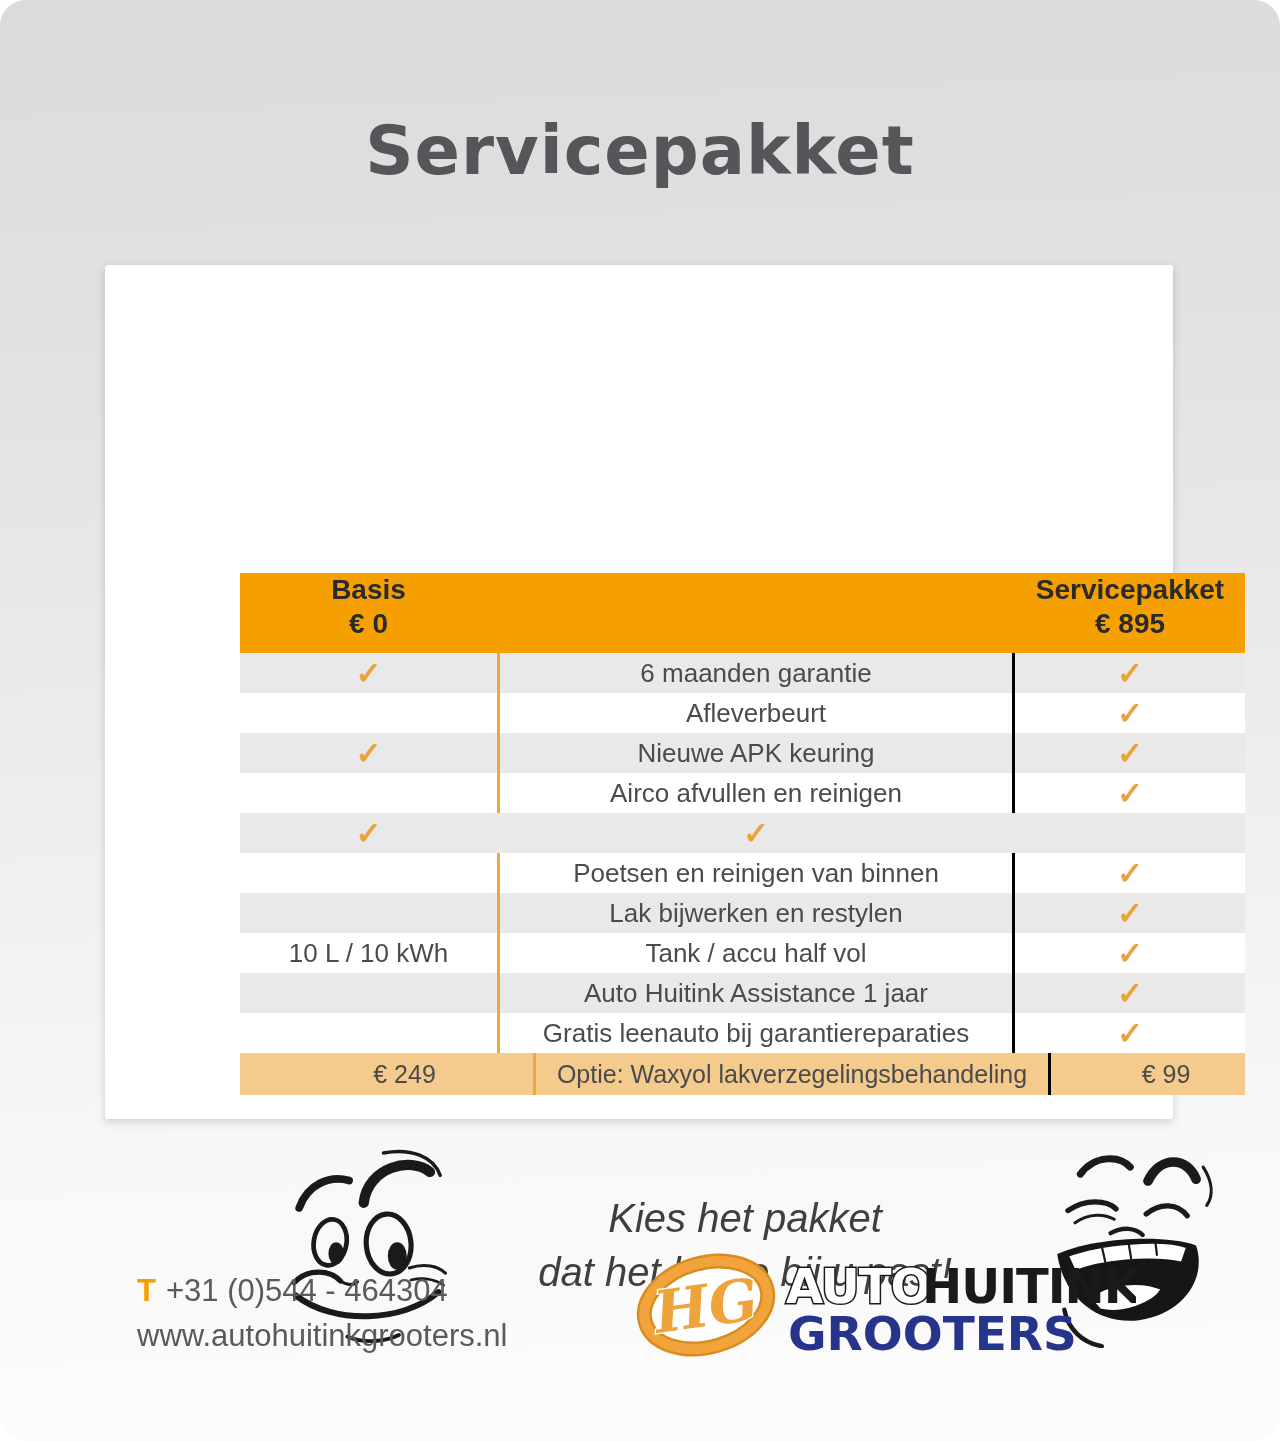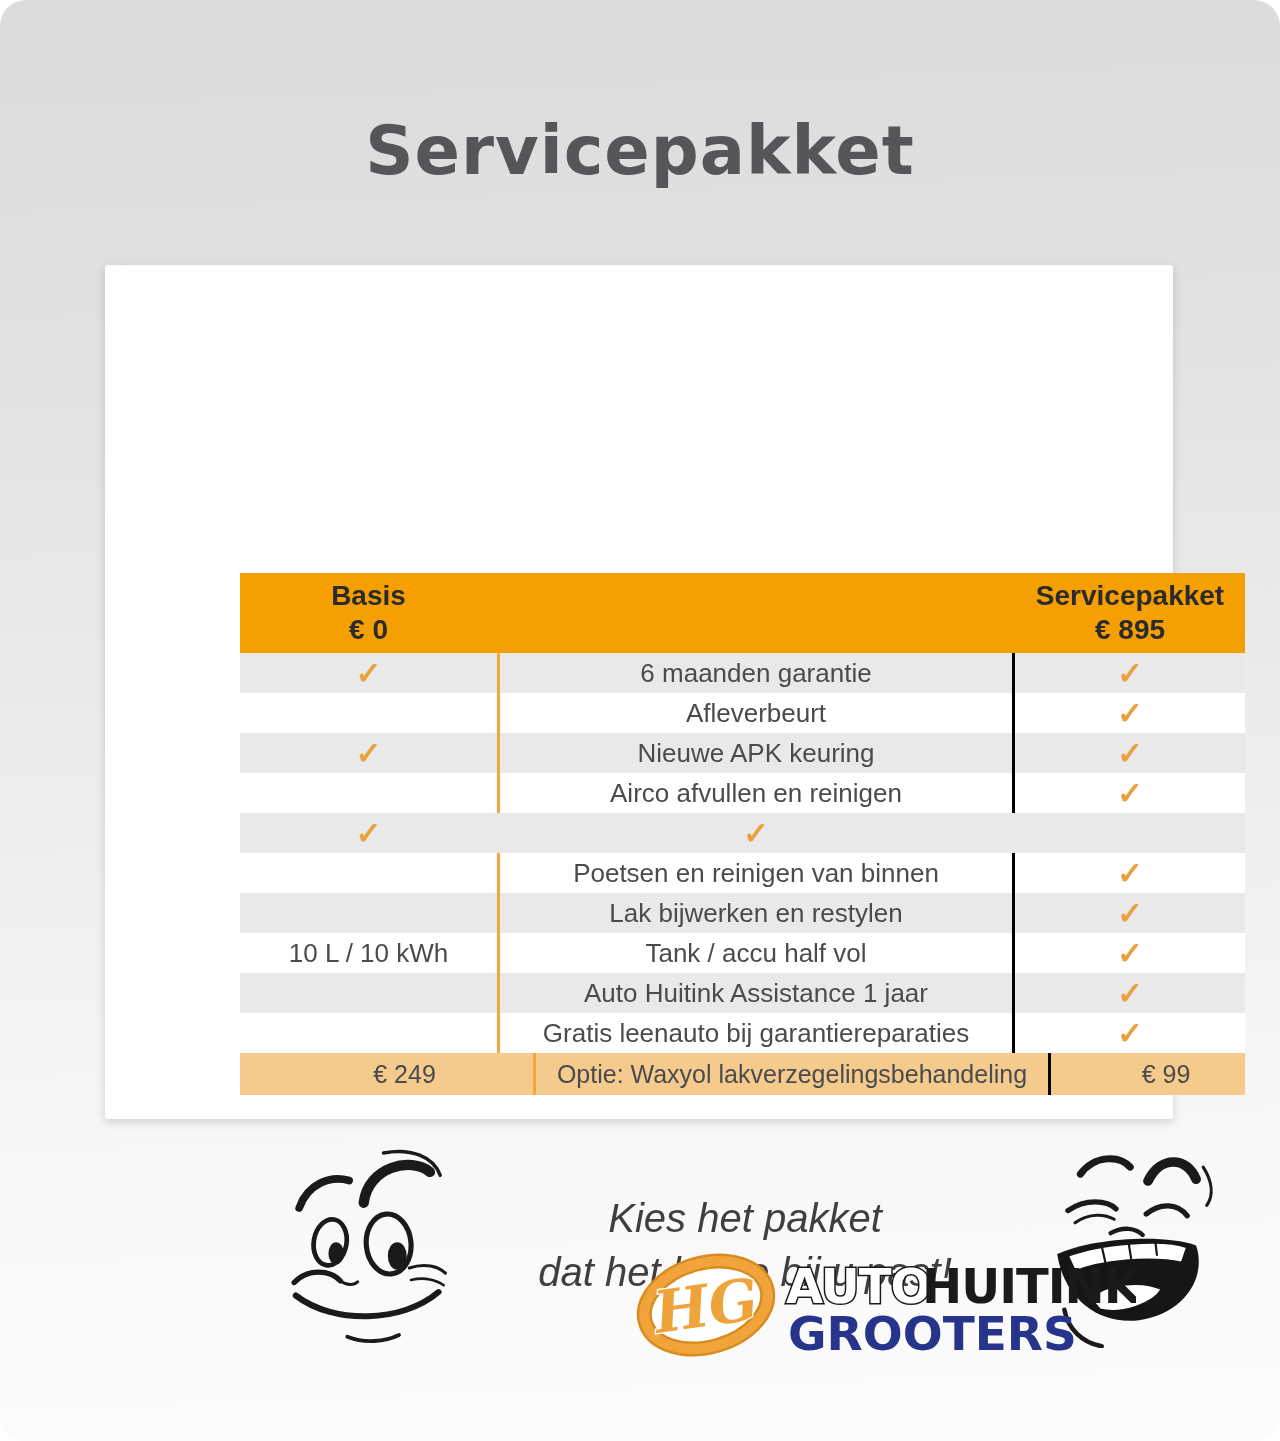--- a/index.html
+++ b/index.html
@@ -7,21 +7,21 @@
   .page{position:relative;width:1280px;height:1441px;overflow:hidden;
         background:linear-gradient(178deg,#dbdbdb 0%,#e2e2e2 25%,#eeeeee 55%,#f8f8f8 80%,#fcfcfc 100%);border-radius:26px;}
   .title{position:absolute;top:112px;left:0;width:1280px;text-align:center;
          font-size:67px;font-weight:bold;color:#55555a;letter-spacing:1px;
          font-family:"DejaVu Sans","Liberation Sans",sans-serif;}
   .card{position:absolute;left:105px;top:265px;width:1068px;height:854px;background:#ffffff;
         border-radius:3px;box-shadow:0 3px 10px rgba(0,0,0,0.16);}
   .table{position:absolute;left:135px;top:308px;width:1005px;}
   .trow{display:grid;grid-template-columns:257px 518px 230px;box-sizing:border-box;}
   .thead{height:80px;background:#f5a000;}
-  .hcell{display:flex;flex-direction:column;align-items:center;justify-content:center;
+  .hcell{display:flex;flex-direction:column;align-items:center;justify-content:flex-start;
          font-weight:bold;font-size:28px;line-height:34px;color:#2b2b2d;white-space:nowrap;}
   .brow{height:40px;}
   .tbody .brow:nth-child(odd){background:#e9e9ea;}
   .tbody .brow:nth-child(even){background:#ffffff;}
   .cell{display:flex;align-items:center;justify-content:center;box-sizing:border-box;
         font-size:26px;color:#4b4b4d;white-space:nowrap;}
   .cell.mid{border-left:3px solid #f1a73e;border-right:3px solid #000000;}
   .cval.check{color:#e9a23b;font-weight:bold;font-size:31px;line-height:31px;}
   .orow{height:42px;background:#f4ca8d;padding-left:36px;}
   .orow .cell{font-size:25px;}
@@ -189,20 +189,26 @@
       <path d="M28,124 C64,110 134,104 162,114 L156,132 C120,124 64,130 36,142 Z" fill="#ffffff" stroke="#161616" stroke-width="2.5"></path>
       <path class="stroke-line" stroke-width="2.5" d="M66,113 L70,131"></path>
       <path class="stroke-line" stroke-width="2.5" d="M96,108 L99,127"></path>
       <path class="stroke-line" stroke-width="2.5" d="M126,106 L128,123"></path>
       <path d="M52,172 C74,154 112,152 134,162 C124,180 88,192 64,186 Z" fill="#ffffff" stroke="#161616" stroke-width="3"></path>
       <path class="stroke-line" stroke-width="5" d="M24,186 C28,208 44,224 66,228"></path>
     </svg>
 
   </div>
 
+  <div class="footer-contact">
+    <div>
+      <span class="tprefix">T</span><span>+31 (0)544 - 464304</span>
+    </div>
+    <div>www.autohuitinkgrooters.nl</div>
+  </div>
 
   <svg class="logo" width="500" height="115" viewBox="0 0 500 115">
     <g>
       <ellipse cx="70" cy="57" rx="63" ry="42" transform="rotate(-16 70 57)" fill="#ffffff" stroke="#d88c1e" stroke-width="15"></ellipse>
       <ellipse cx="70" cy="57" rx="63" ry="42" transform="rotate(-16 70 57)" fill="none" stroke="#f2a43c" stroke-width="10"></ellipse>
       <text x="70" y="78" text-anchor="middle" transform="rotate(-8 70 57)" font-family="DejaVu Serif, Liberation Serif, serif" font-style="italic" font-weight="bold" font-size="58" fill="#efa33b" stroke="#ffffff" stroke-width="2.5" style="paint-order:stroke">HG</text>
     </g>
     <text x="150" y="55" font-family="DejaVu Sans, Liberation Sans, sans-serif" font-weight="bold" font-size="48" letter-spacing="-1" fill="#ffffff" stroke="#1a1a1a" stroke-width="3" style="paint-order:stroke">AUTO</text>
     <text x="286" y="55" font-family="DejaVu Sans, Liberation Sans, sans-serif" font-weight="bold" font-size="48" letter-spacing="-1" fill="#1a1a1a">HUITINK</text>
     <text x="152" y="102" font-family="DejaVu Sans, Liberation Sans, sans-serif" font-weight="bold" font-size="47" letter-spacing="0" fill="#27348b">GROOTERS</text>

